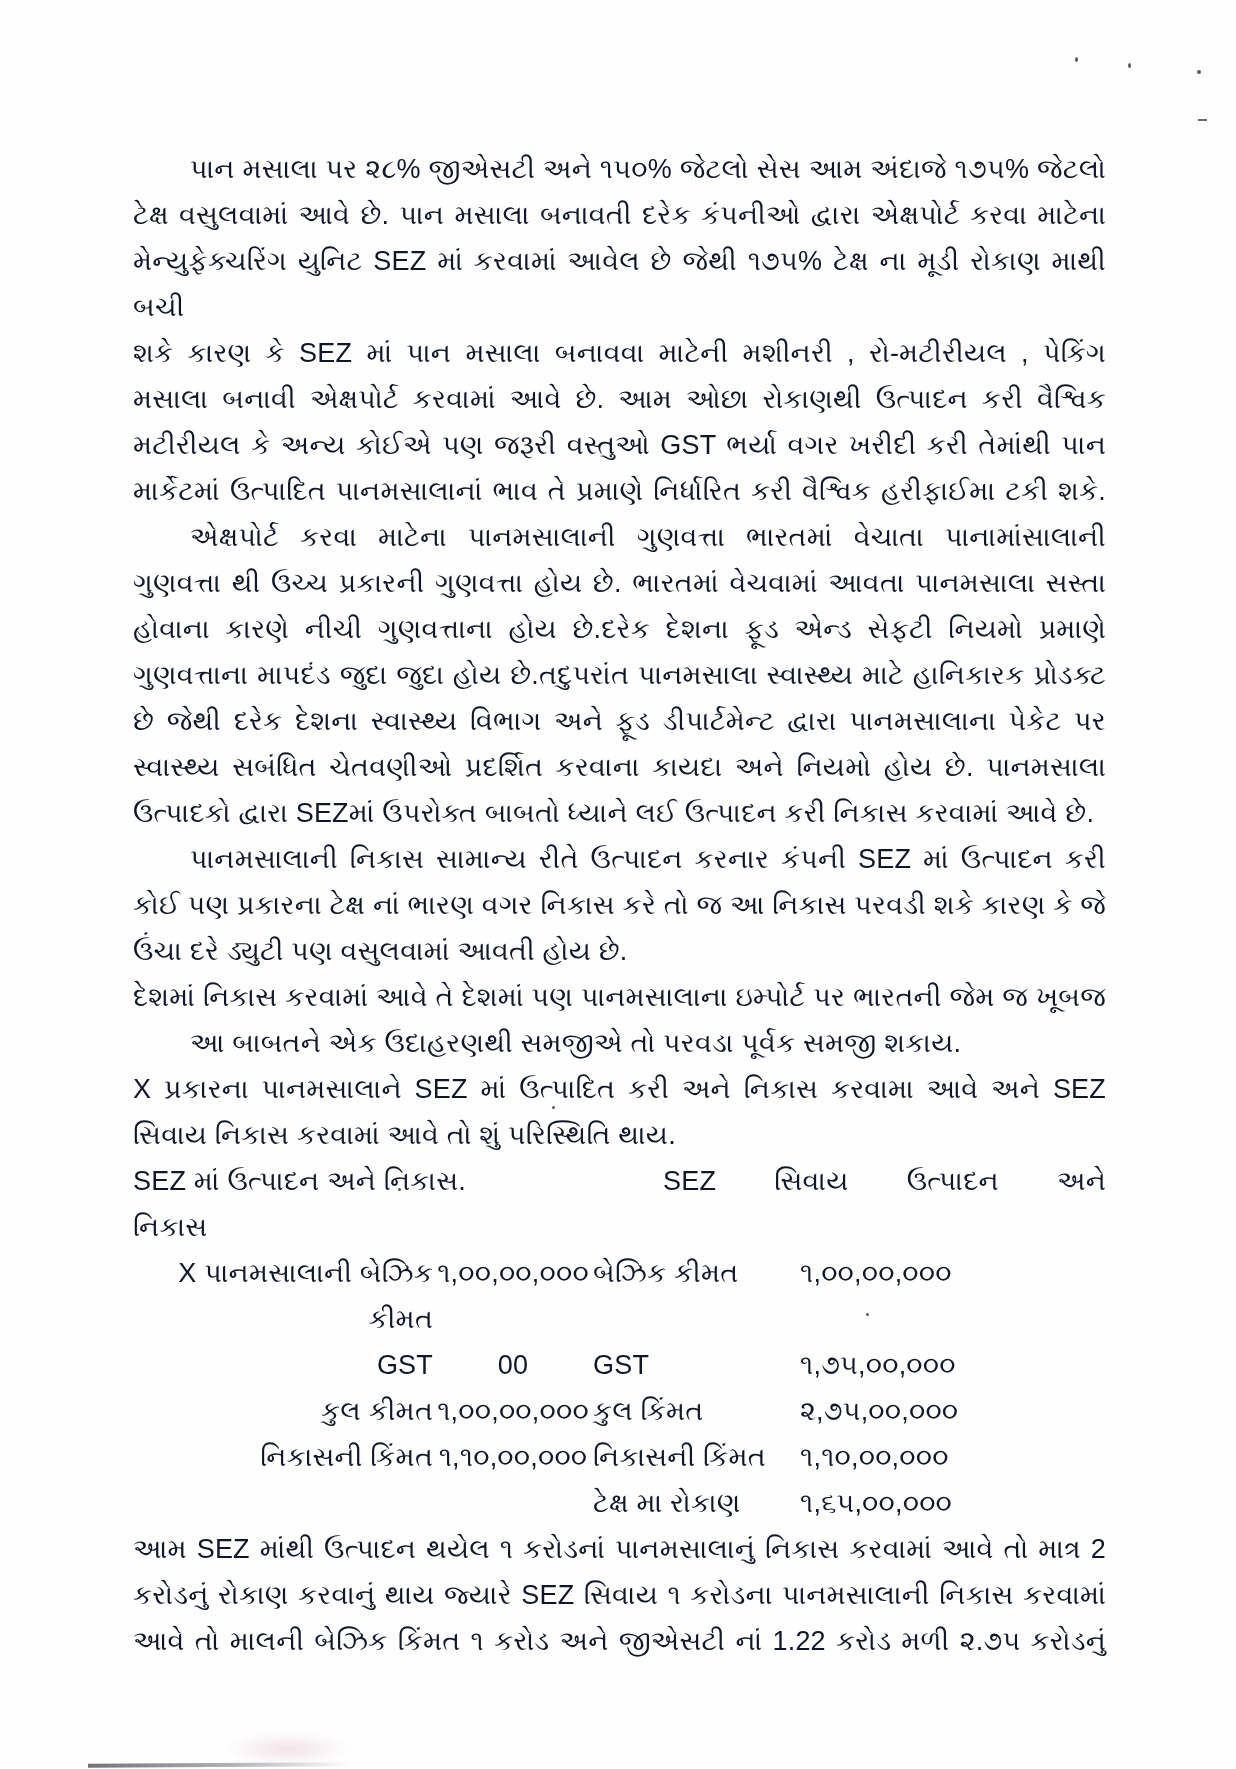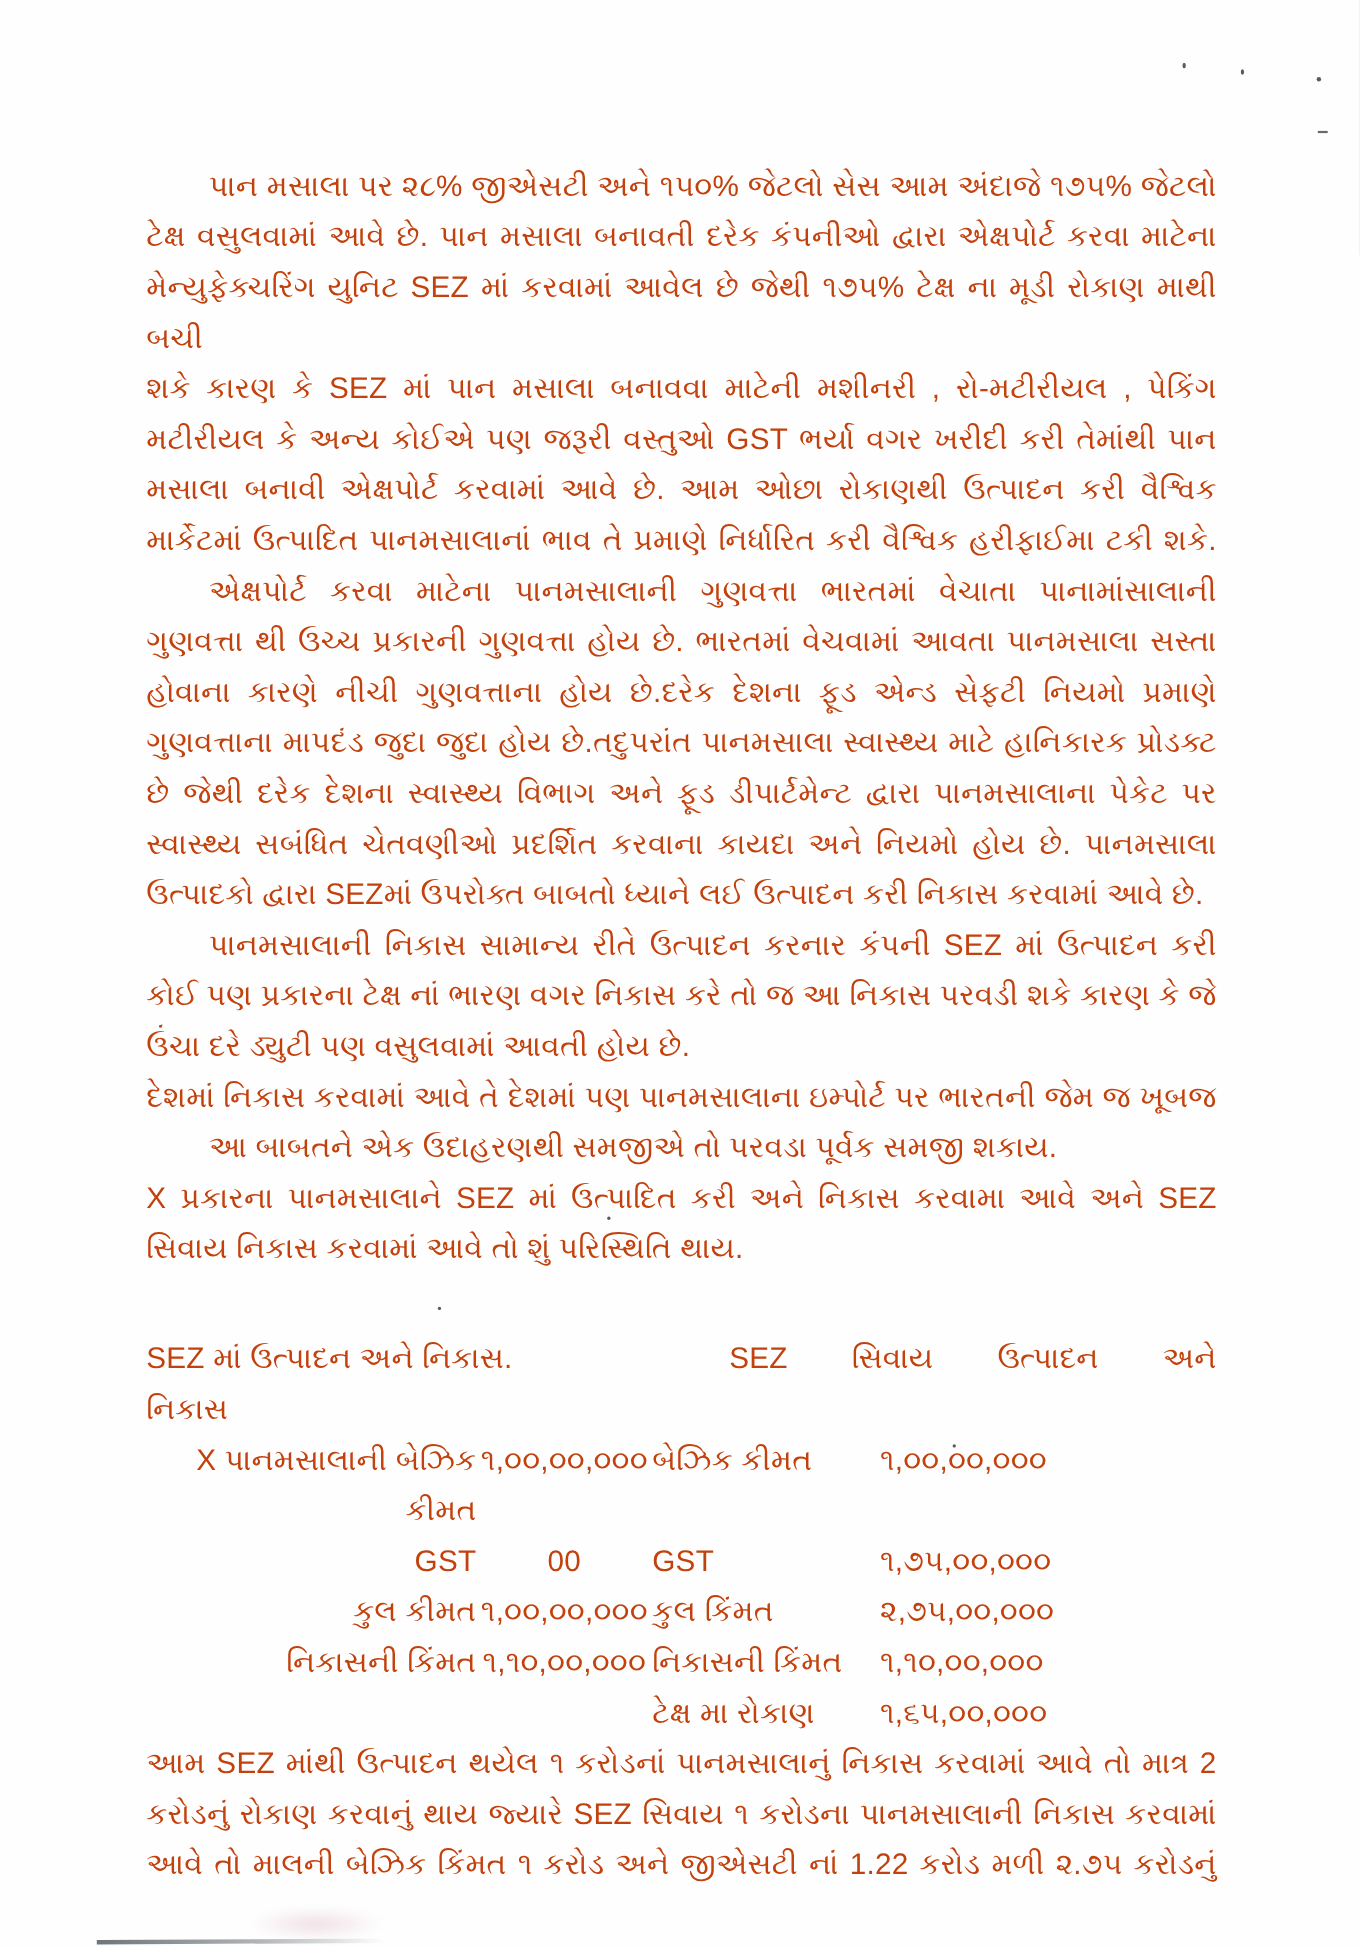--- a/index.html
+++ b/index.html
@@ -3,35 +3,35 @@
 <meta charset="utf-8">
 <style>
   html,body{margin:0;padding:0;background:#e8e8e8;}
   .page{
     position:relative;
     width:1236px;height:1769px;
     margin:0 auto;
     background:#fefefe;
     overflow:hidden;
     font-family:"Liberation Sans","DejaVu Sans",sans-serif;
-    color:#c2410c;
+    color:#0f172a;
   }
   .textblock{
     position:absolute;
     left:133px;top:146px;
     width:973px;
     font-size:27px;
     line-height:46px;
     letter-spacing:0.2px;
   }
   .line{display:block;min-height:46px;white-space:normal;}
   .j{text-align:justify;text-align-last:justify;}
   .ind{text-indent:57px;}
   
-  .sez-table{margin-top:54px;width:973px;}
+  .sez-table{width:973px;}
   .t-header{display:grid;grid-template-columns:470px 503px;}
   .t-header .hl{text-align:left;}
   .t-header .hr{text-align:justify;text-align-last:justify;padding-left:60px;}
   .t-wrap-line{display:block;min-height:46px;}
   .t-row{display:grid;grid-template-columns:300px 160px 195px 318px;min-height:46px;}
   .t-row .c1{text-align:right;}
   .t-row .c2{text-align:center;}
   .t-row .c3{}
   .t-row .c4{text-align:left;padding-left:12px;}
   .closing{margin-top:0;}
@@ -61,22 +61,22 @@
   <span class="speck" style="left:398px;top:1188px;width:3px;height:3px;"></span>
   <span class="speck" style="left:866px;top:1313px;width:3px;height:3px;"></span>
   <span class="speck" style="left:552px;top:1106px;width:3px;height:3px;"></span>
 
   <div class="textblock">
 
     <span class="line j ind">પાન મસાલા પર ૨૮% જીએસટી અને ૧૫૦% જેટલો સેસ આમ અંદાજે ૧૭૫% જેટલો</span>
     <span class="line j">ટેક્ષ વસુલવામાં આવે છે. પાન મસાલા બનાવતી દરેક કંપનીઓ દ્વારા એક્ષપોર્ટ કરવા માટેના</span>
     <span class="line j">મેન્યુફેક્ચરિંગ યુનિટ SEZ માં કરવામાં આવેલ છે જેથી ૧૭૫% ટેક્ષ ના મૂડી રોકાણ માથી બચી</span>
     <span class="line j">શકે કારણ કે SEZ માં પાન મસાલા બનાવવા માટેની મશીનરી , રો-મટીરીયલ , પેકિંગ</span>
+    <span class="line j">મસાલા બનાવી એક્ષપોર્ટ કરવામાં આવે છે. આમ ઓછા રોકાણથી ઉત્પાદન કરી વૈશ્વિક</span>
     <span class="line j">મટીરીયલ કે અન્ય કોઈએ પણ જરૂરી વસ્તુઓ GST ભર્યા વગર ખરીદી કરી તેમાંથી પાન</span>
-    <span class="line j">મસાલા બનાવી એક્ષપોર્ટ કરવામાં આવે છે. આમ ઓછા રોકાણથી ઉત્પાદન કરી વૈશ્વિક</span>
     <span class="line j">માર્કેટમાં ઉત્પાદિત પાનમસાલાનાં ભાવ તે પ્રમાણે નિર્ધારિત કરી વૈશ્વિક હરીફાઈમા ટકી શકે.</span>
 
     <span class="line j ind">એક્ષપોર્ટ કરવા માટેના પાનમસાલાની ગુણવત્તા ભારતમાં વેચાતા પાનામાંસાલાની</span>
     <span class="line j">ગુણવત્તા થી ઉચ્ચ પ્રકારની ગુણવત્તા હોય છે. ભારતમાં વેચવામાં આવતા પાનમસાલા સસ્તા</span>
     <span class="line j">હોવાના કારણે નીચી ગુણવત્તાના હોય છે.દરેક દેશના ફૂડ એન્ડ સેફટી નિયમો પ્રમાણે</span>
     <span class="line j">ગુણવત્તાના માપદંડ જુદા જુદા હોય છે.તદુપરાંત પાનમસાલા સ્વાસ્થ્ય માટે હાનિકારક પ્રોડક્ટ</span>
     <span class="line j">છે જેથી દરેક દેશના સ્વાસ્થ્ય વિભાગ અને ફૂડ ડીપાર્ટમેન્ટ દ્વારા પાનમસાલાના પેકેટ પર</span>
     <span class="line j">સ્વાસ્થ્ય સબંધિત ચેતવણીઓ પ્રદર્શિત કરવાના કાયદા અને નિયમો હોય છે. પાનમસાલા</span>
     <span class="line">ઉત્પાદકો દ્વારા SEZમાં ઉપરોક્ત બાબતો ધ્યાને લઈ ઉત્પાદન કરી નિકાસ કરવામાં આવે છે.</span>
 

